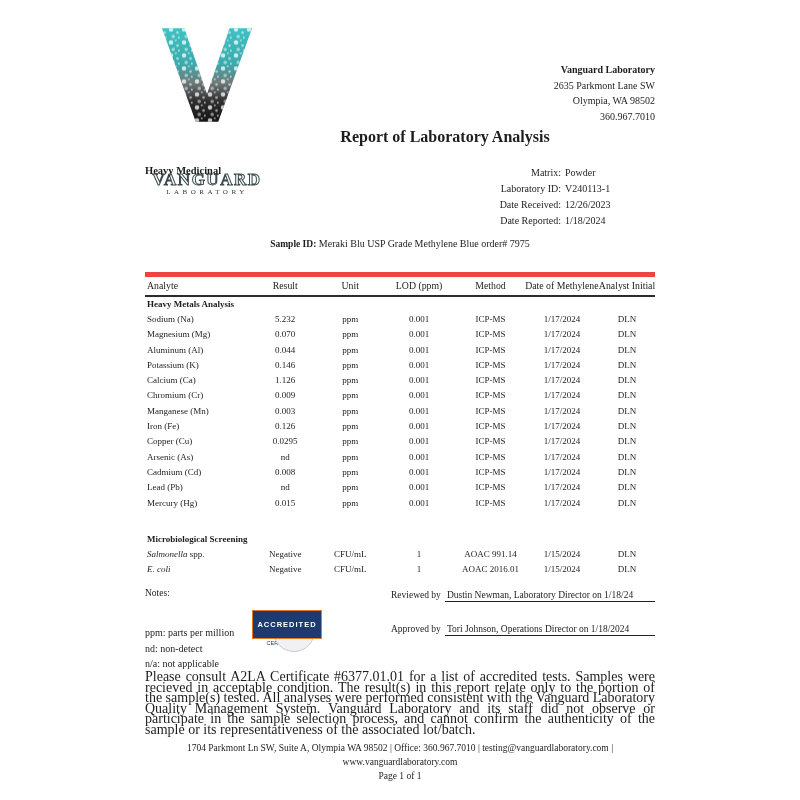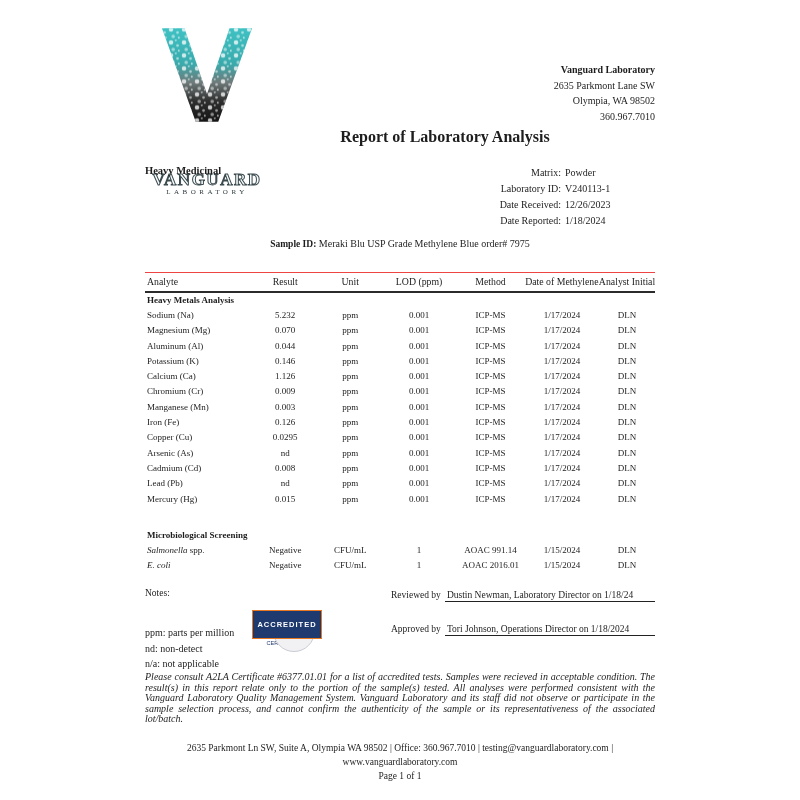--- a/index.html
+++ b/index.html
@@ -23,21 +23,21 @@
   .meta-row{display:flex;justify-content:flex-end;line-height:16px;}
   .meta-label{font-weight:400;text-align:right;}
   .meta-value{width:90px;text-align:left;margin-left:4px;}
 
   .sampleid{position:absolute;left:0;right:0;top:238px;text-align:center;font-size:10px;}
   .sampleid b{font-size:9.5px;}
 
   
   .rtable{position:absolute;left:0;right:0;top:272px;font-size:9px;}
   .trow{display:grid;grid-template-columns:21% 13% 12.5% 14.5% 13.5% 14.5% 11%;align-items:center;}
-  .thead{border-top:1px solid #ef4444;border-bottom:2px solid #2b2b2b;font-size:9.8px;padding:3px 0 4px 0;}
+  .thead{border-top:5px solid #ef4444;border-bottom:2px solid #2b2b2b;font-size:9.8px;padding:3px 0 4px 0;}
   .cell{overflow:hidden;white-space:nowrap;}
   .c0{text-align:left;padding-left:2px;}
   .c1,.c2,.c3,.c4,.c5,.c6{text-align:center;}
   .drow{height:15.3px;line-height:15.3px;}
   .section-title{grid-column:1/-1;font-weight:700;height:15px;line-height:15px;padding-left:2px;}
   .section-gap{height:21px;}
 
   
   .notes-block{position:absolute;left:0;top:588px;font-size:9.5px;}
   .legend{position:absolute;left:0;top:625px;font-size:10px;line-height:15.5px;}
@@ -46,21 +46,21 @@
   .a2la-mark{position:relative;font-weight:700;font-style:italic;font-size:23px;color:#1e3a6e;line-height:34px;letter-spacing:-1px;}
   .a2la-bar{position:relative;display:inline-block;background:#1e3a6e;border:1.5px solid #e87722;color:#ffffff;font-weight:700;font-size:7.5px;letter-spacing:1px;padding:9px 4px;font-family:"Liberation Sans",sans-serif;}
   .a2la-cert{font-size:5.5px;color:#1e3a6e;margin-top:1px;font-family:"Liberation Sans",sans-serif;}
 
   .sigs{position:absolute;left:246px;top:590px;width:264px;font-size:9.5px;}
   .sig-row{display:flex;align-items:baseline;margin-bottom:22px;}
   .sig-prefix{white-space:nowrap;margin-right:4px;}
   .sig-line{flex:1;border-bottom:1px solid #222;padding:0 0 1px 2px;white-space:nowrap;}
 
   
-  .disclaimer{position:absolute;left:0;right:0;top:672px;font-size:10px;line-height:10.5px;text-align:justify;font-style:italic;}
+  .disclaimer{position:absolute;left:0;right:0;top:672px;font-size:14px;line-height:10.5px;text-align:justify;}
   .footer{position:absolute;left:-40px;right:-40px;top:742px;text-align:center;font-size:9.5px;line-height:13.5px;}
   .page-num{margin-top:1px;}
 </style>
 </head>
 <body>
 
 <div class="page">
 
   <div class="logo">
     <svg width="104" height="98" viewBox="0 0 120 112">
@@ -297,18 +297,18 @@
     </div>
     <div class="sig-row">
       <span class="sig-prefix">Approved by</span>
       <span class="sig-line">Tori Johnson, Operations Director on 1/18/2024</span>
     </div>
   </div>
 
   <div class="disclaimer">Please consult A2LA Certificate #6377.01.01 for a list of accredited tests. Samples were recieved in acceptable condition. The result(s) in this report relate only to the portion of the sample(s) tested. All analyses were performed consistent with the Vanguard Laboratory Quality Management System. Vanguard Laboratory and its staff did not observe or participate in the sample selection process, and cannot confirm the authenticity of the sample or its representativeness of the associated lot/batch.</div>
 
   <div class="footer">
-    <div>2635 Parkmont Ln SW, Suite A, Olympia WA 98502 | Office: 360.967.7010 | testing@vanguardlaboratory.com |</div>
+    <div>1704 Parkmont Ln SW, Suite A, Olympia WA 98502 | Office: 360.967.7010 | testing@vanguardlaboratory.com |</div>
     <div>www.vanguardlaboratory.com</div>
     <div class="page-num">Page 1 of 1</div>
   </div>
 
 </div>
 
 </body></html>

